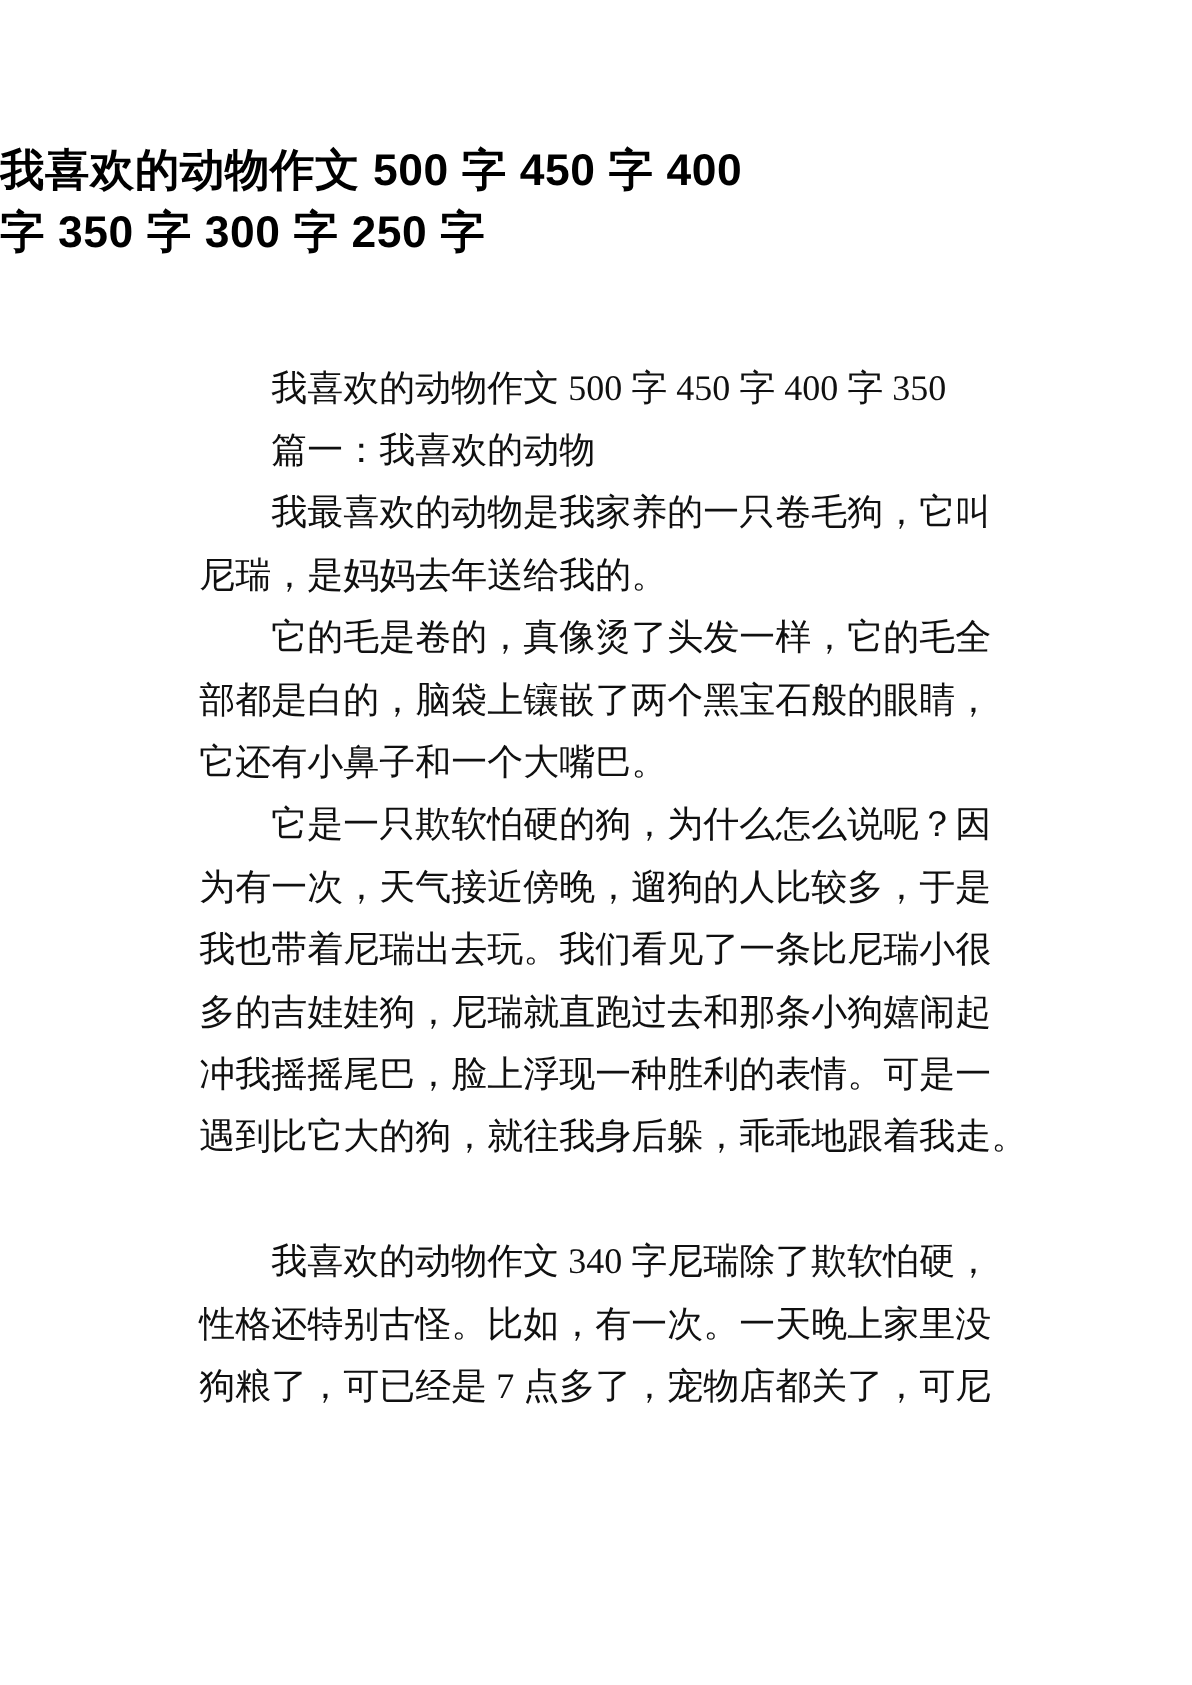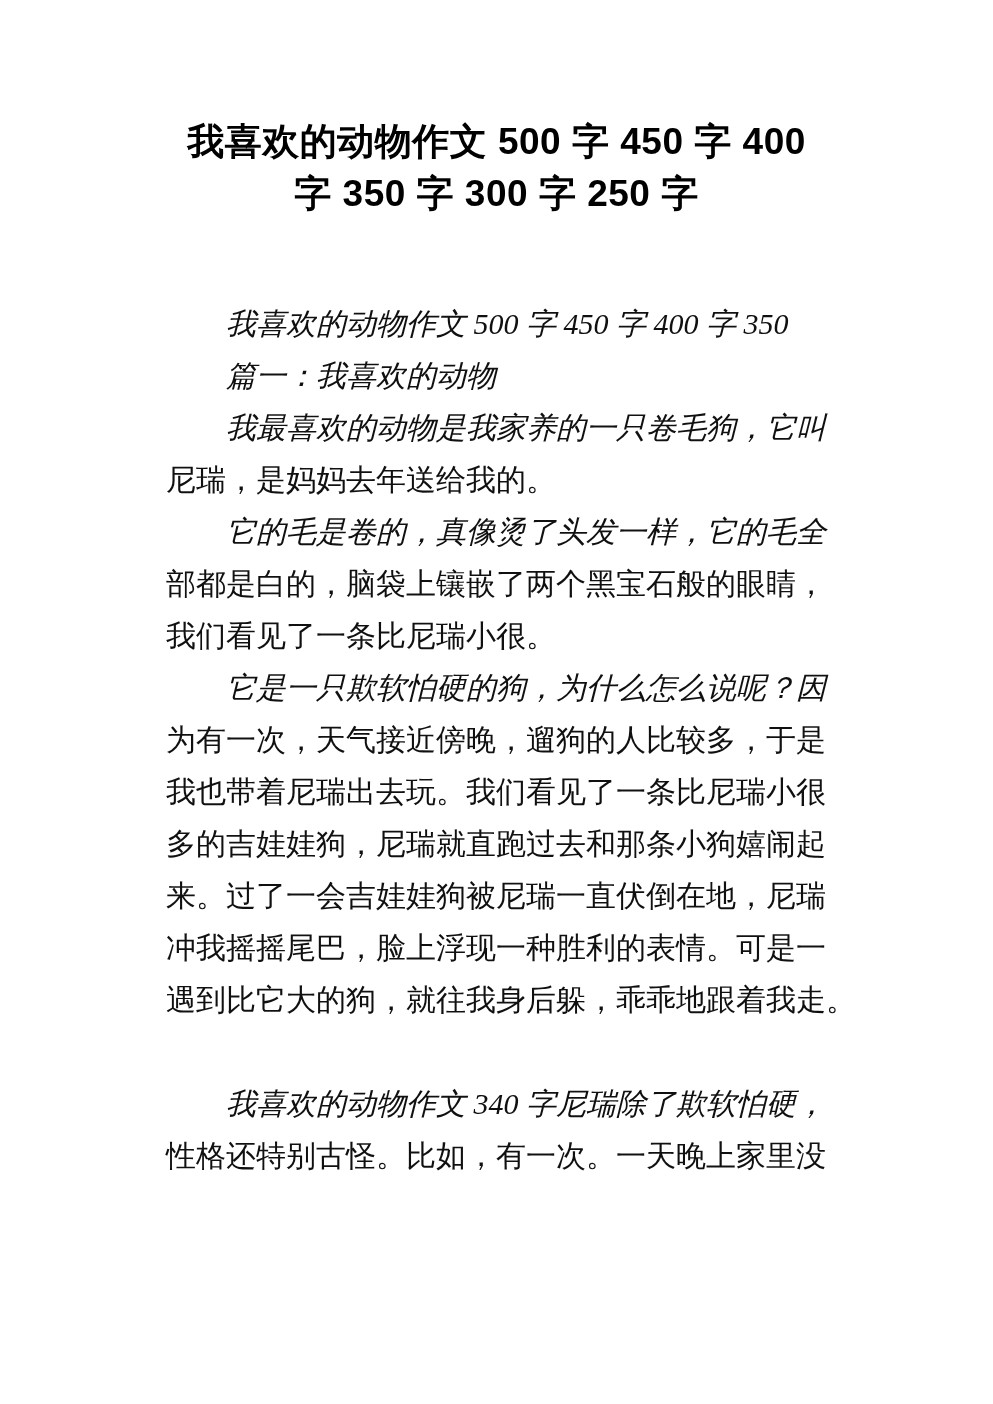--- a/index.html
+++ b/index.html
@@ -10,21 +10,21 @@
   .page {
     position: relative;
     width: 993px;
     height: 1404px;
     margin: 0 auto;
     background: #ffffff;
     overflow: hidden;
   }
   .doc-title {
     margin-top: 116px;
-    text-align: center;
+    text-align: left;
     font-family: "Liberation Sans", "DejaVu Sans", sans-serif;
     font-weight: bold;
     font-size: 37px;
     line-height: 52px;
     color: #000000;
     letter-spacing: 0.5px;
   }
   .title-line {
     white-space: nowrap;
   }
@@ -39,21 +39,20 @@
     text-align: left;
   }
   .para {
     margin: 0;
   }
   .line {
     white-space: nowrap;
   }
   .indent {
     text-indent: 2em;
-    font-style: italic;
   }
 </style>
 </head>
 <body>
 
 <div class="page">
   <div class="doc-title">
     <div class="title-line">我喜欢的动物作文 500 字 450 字 400</div>
     <div class="title-line">字 350 字 300 字 250 字</div>
   </div>
@@ -64,32 +63,32 @@
       <div class="para">
         <div class="line indent">篇一：我喜欢的动物</div>
       </div>
       <div class="para">
         <div class="line indent">我最喜欢的动物是我家养的一只卷毛狗，它叫</div>
         <div class="line">尼瑞，是妈妈去年送给我的。</div>
       </div>
       <div class="para">
         <div class="line indent">它的毛是卷的，真像烫了头发一样，它的毛全</div>
         <div class="line">部都是白的，脑袋上镶嵌了两个黑宝石般的眼睛，</div>
-        <div class="line">我们看见了一条比尼瑞小很。</div>
+        <div class="line">它还有小鼻子和一个大嘴巴。</div>
       </div>
       <div class="para">
         <div class="line indent">它是一只欺软怕硬的狗，为什么怎么说呢？因</div>
         <div class="line">为有一次，天气接近傍晚，遛狗的人比较多，于是</div>
         <div class="line">我也带着尼瑞出去玩。我们看见了一条比尼瑞小很</div>
         <div class="line">多的吉娃娃狗，尼瑞就直跑过去和那条小狗嬉闹起</div>
-        <div class="line">来。过了一会吉娃娃狗被尼瑞一直伏倒在地，尼瑞</div>
         <div class="line">冲我摇摇尾巴，脸上浮现一种胜利的表情。可是一</div>
         <div class="line">遇到比它大的狗，就往我身后躲，乖乖地跟着我走。</div>
       </div>
       <div class="para">
         <div class="line">&nbsp;</div>
       </div>
       <div class="para">
         <div class="line indent">我喜欢的动物作文 340 字尼瑞除了欺软怕硬，</div>
         <div class="line">性格还特别古怪。比如，有一次。一天晚上家里没</div>
+        <div class="line">狗粮了，可已经是 7 点多了，宠物店都关了，可尼</div>
       </div>
     </div>
 </div>
 
 </body></html>

